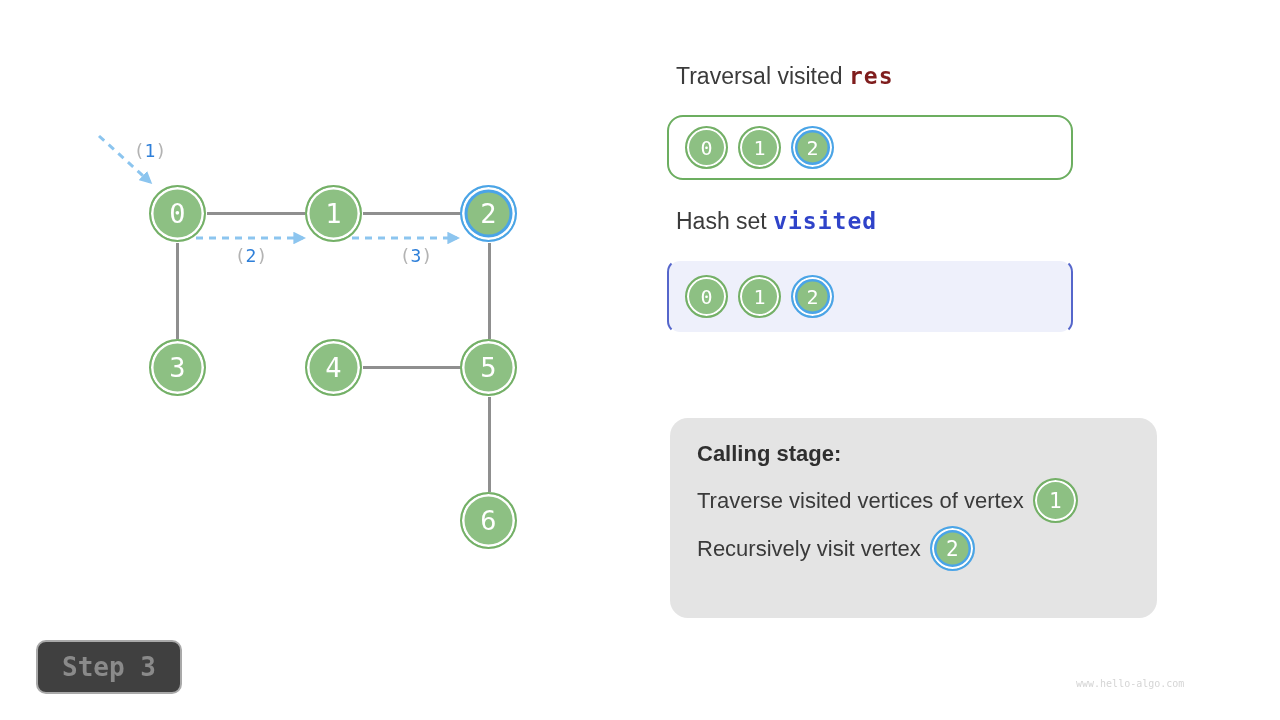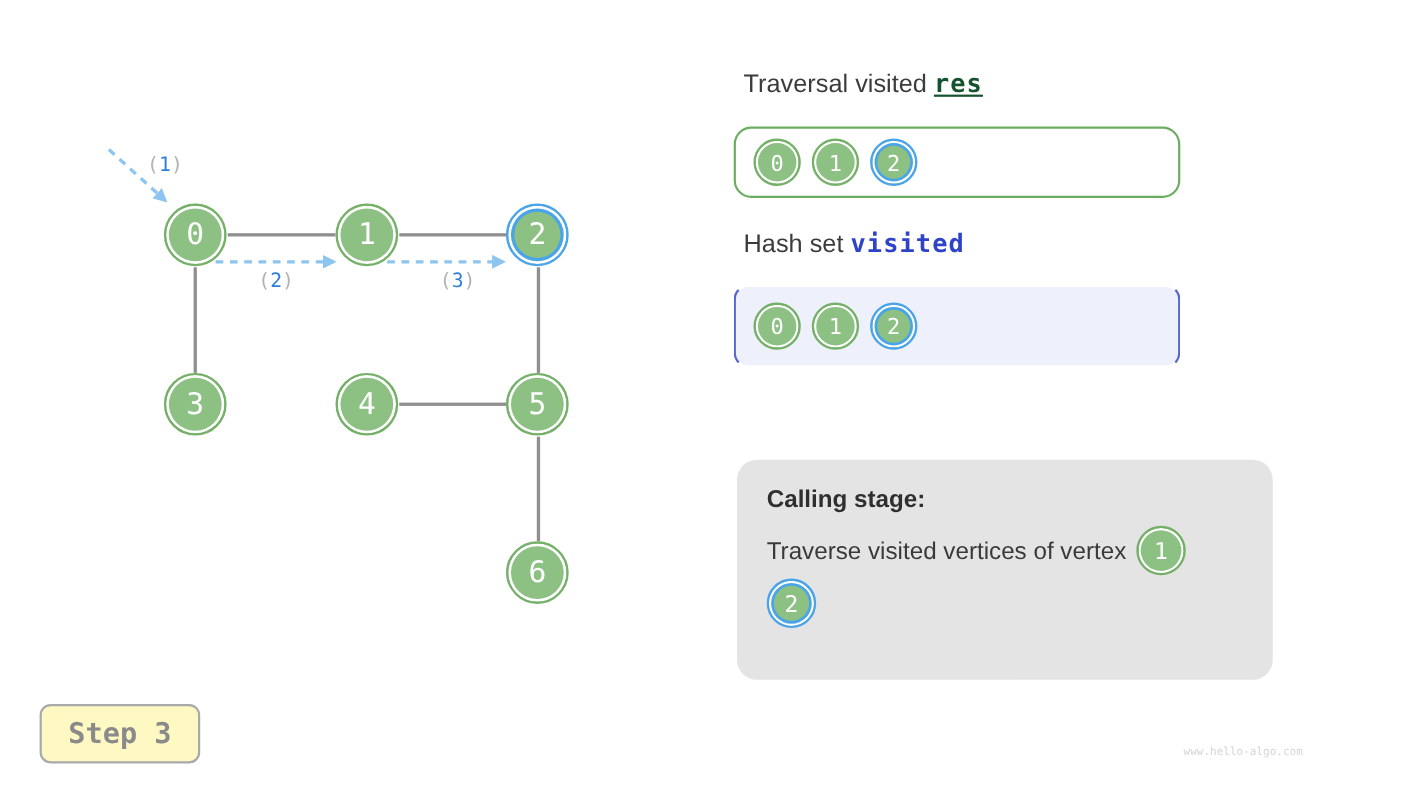--- a/index.html
+++ b/index.html
@@ -24,21 +24,21 @@
     position:absolute;transform:translate(-50%,-50%);
     font-family:"DejaVu Sans Mono",monospace;font-size:18px;z-index:2;white-space:nowrap;
   }
   .vlabel .paren{color:#b3b3b3;}
   .vlabel .vnum{color:#2e7fd9;}
   
   .panel-title{position:absolute;font-size:23px;color:#3b3b3b;white-space:nowrap;}
   .panel-title .code{
     font-family:"DejaVu Sans Mono",monospace;font-weight:bold;font-size:23px;letter-spacing:1px;
   }
-  .code-green{color:#14532d;text-decoration:underline;}
+  .code-green{color:#7f1d1d;}
   .code-indigo{color:#2f43c9;}
   .panel-box{
     position:absolute;display:flex;align-items:center;gap:10px;padding-left:16px;box-sizing:border-box;
   }
   .res-box{
     left:667px;top:115px;width:406px;height:65px;border:2px solid #6cae60;border-radius:16px;background:#ffffff;
   }
   .visited-box{
     left:667px;top:259px;width:406px;height:75px;border-radius:13px;background:#eef0fb;
     border:2.5px solid transparent;border-left-color:#5566cb;border-right-color:#5566cb;
@@ -65,21 +65,21 @@
     display:flex;align-items:center;justify-content:center;
     color:#ffffff;font-family:"DejaVu Sans Mono",monospace;font-size:21px;
   }
   .cnode.hl{
     border-color:#4aa4e8;
     box-shadow:inset 0 0 0 2px #ffffff, inset 0 0 0 4.5px #4aa4e8;
   }
   
   .step-badge{
     position:absolute;left:36px;top:640px;width:146px;height:54px;border:2px solid #a9a9a9;border-radius:10px;
-    background:#fef9c3;display:flex;align-items:center;justify-content:center;
+    background:#404040;display:flex;align-items:center;justify-content:center;
     font-family:"DejaVu Sans Mono",monospace;font-weight:bold;font-size:26px;color:#8a8a8a;box-sizing:border-box;
   }
   .watermark{
     position:absolute;left:1076px;top:678px;font-family:"DejaVu Sans Mono",monospace;
     font-size:10px;color:#d5d5d5;white-space:nowrap;
   }
 </style>
 </head>
 <body>
 
@@ -163,20 +163,21 @@
 
   <div class="calling-box">
     <div class="calling-heading">Calling stage:</div>
     <div class="calling-row" style="top:60px;">
       <span>Traverse visited vertices of vertex</span>
       <div class="cnode">
           <span>1</span>
         </div>
     </div>
     <div class="calling-row" style="top:108px;">
+      <span>Recursively visit vertex</span>
       <div class="cnode hl">
           <span>2</span>
         </div>
     </div>
   </div>
 
   <div class="step-badge">Step 3</div>
   <div class="watermark">www.hello-algo.com</div>
 
 </div>

